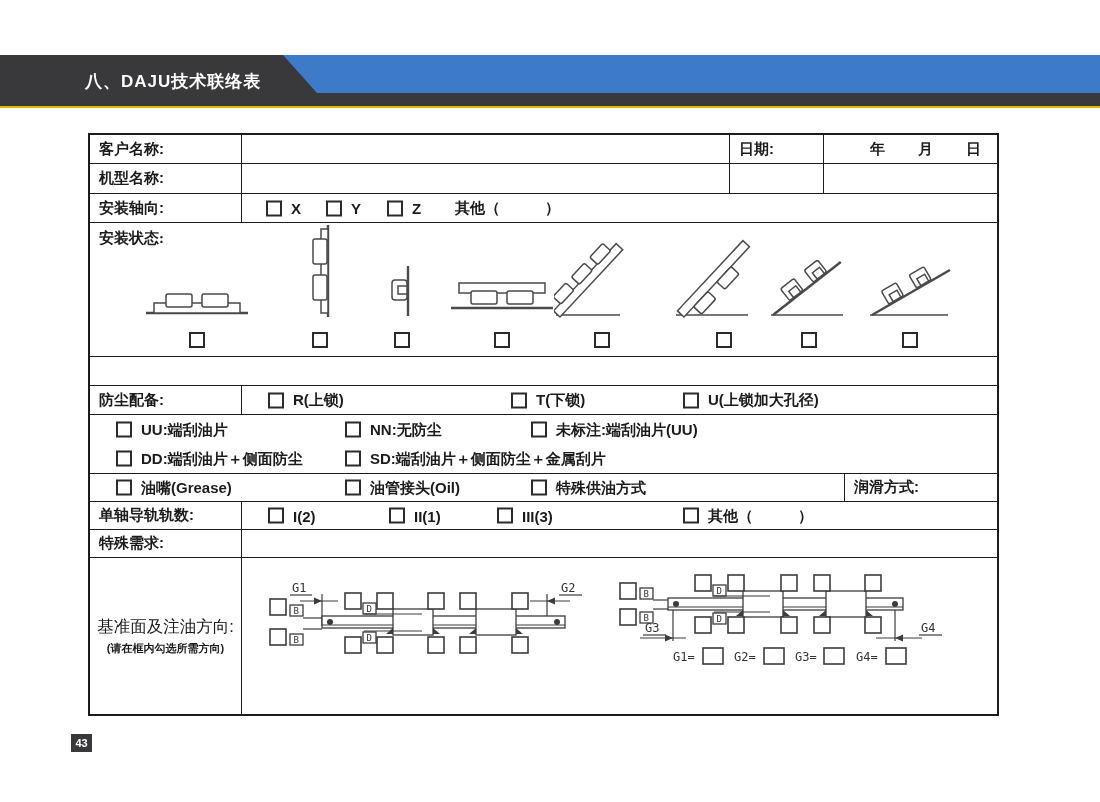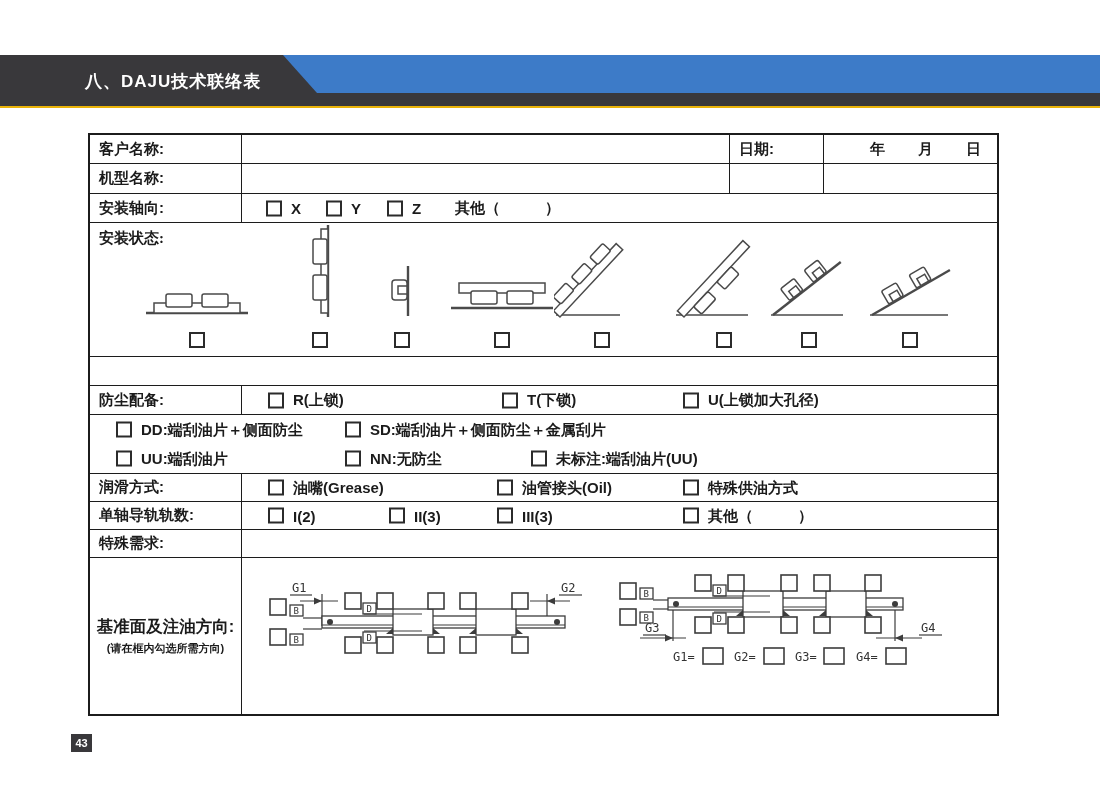--- a/index.html
+++ b/index.html
@@ -45,21 +45,21 @@
   .mount { position:absolute; bottom:8px; display:flex; flex-direction:column;
     align-items:center; gap:13px; }
   .mount svg { display:block; }
   svg .ln { stroke:#4a4a4a; stroke-width:1.5; fill:none; }
   svg .ln2 { stroke:#4a4a4a; stroke-width:2.4; fill:none; }
   svg .blk { stroke:#4a4a4a; stroke-width:1.5; fill:#fff; }
 
   
   .datum-lbl { width:152px; flex:0 0 auto; display:flex; flex-direction:column;
     align-items:center; justify-content:center; text-align:center; }
-  .datum-lbl .t1 { font-weight:700; font-size:16.5px; }
+  .datum-lbl .t1 { font-weight:400; font-size:16.5px; }
   .datum-lbl .t2 { font-size:11px; font-weight:600; margin-top:3px; }
   .cad-svg { position:absolute; }
   svg .cln { stroke:#3c3c3c; stroke-width:1.2; fill:none; }
   svg .crect { stroke:#3c3c3c; stroke-width:1.3; fill:#fff; }
   svg .cbox { stroke:#3c3c3c; stroke-width:1.6; fill:#fff; }
   svg .cfill { fill:#3c3c3c; stroke:none; }
   svg text.cad-t { font-family:"DejaVu Sans Mono",monospace; font-size:12px; fill:#333; }
   svg text.cad-s { font-family:"DejaVu Sans Mono",monospace; font-size:9px; fill:#333; }
 
   .pagenum { position:absolute; left:71px; top:734px; width:21px; height:18px;
@@ -232,88 +232,88 @@
       <div class="cell grow"></div>
     </div>
 
     <div class="row" style="height:29px">
       <div class="cell lbl">防尘配备:</div>
       <div class="cell grow">
         <span class="opt" style="left:26px">
             <span class="cb"></span>
             <span>R(上锁)</span>
           </span>
-        <span class="opt" style="left:260px">
+        <span class="opt" style="left:269px">
             <span class="cb"></span>
             <span>T(下锁)</span>
           </span>
         <span class="opt" style="left:441px">
             <span class="cb"></span>
             <span>U(上锁加大孔径)</span>
           </span>
       </div>
     </div>
 
     <div class="row" style="height:59px">
       <div class="cell grow">
-        <div class="half">
-          <span class="opt" style="left:26px">
-              <span class="cb"></span>
-              <span>DD:端刮油片＋侧面防尘</span>
-            </span>
-          <span class="opt" style="left:255px">
-              <span class="cb"></span>
-              <span>SD:端刮油片＋侧面防尘＋金属刮片</span>
-            </span>
-        </div>
         <div class="half">
           <span class="opt" style="left:26px">
               <span class="cb"></span>
               <span>UU:端刮油片</span>
             </span>
           <span class="opt" style="left:255px">
               <span class="cb"></span>
               <span>NN:无防尘</span>
             </span>
           <span class="opt" style="left:441px">
               <span class="cb"></span>
               <span>未标注:端刮油片(UU)</span>
             </span>
         </div>
+        <div class="half">
+          <span class="opt" style="left:26px">
+              <span class="cb"></span>
+              <span>DD:端刮油片＋侧面防尘</span>
+            </span>
+          <span class="opt" style="left:255px">
+              <span class="cb"></span>
+              <span>SD:端刮油片＋侧面防尘＋金属刮片</span>
+            </span>
+        </div>
       </div>
     </div>
 
     <div class="row" style="height:28px">
+      <div class="cell grow">
+        <span class="opt" style="left:26px">
+            <span class="cb"></span>
+            <span>油嘴(Grease)</span>
+          </span>
+        <span class="opt" style="left:255px">
+            <span class="cb"></span>
+            <span>油管接头(Oil)</span>
+          </span>
+        <span class="opt" style="left:441px">
+            <span class="cb"></span>
+            <span>特殊供油方式</span>
+          </span>
+      </div>
       <div class="cell lbl">润滑方式:</div>
-      <div class="cell grow">
-        <span class="opt" style="left:26px">
-            <span class="cb"></span>
-            <span>油嘴(Grease)</span>
-          </span>
-        <span class="opt" style="left:255px">
-            <span class="cb"></span>
-            <span>油管接头(Oil)</span>
-          </span>
-        <span class="opt" style="left:441px">
-            <span class="cb"></span>
-            <span>特殊供油方式</span>
-          </span>
-      </div>
     </div>
 
     <div class="row" style="height:28px">
       <div class="cell lbl">单轴导轨轨数:</div>
       <div class="cell grow">
         <span class="opt" style="left:26px">
             <span class="cb"></span>
             <span>I(2)</span>
           </span>
         <span class="opt" style="left:147px">
             <span class="cb"></span>
-            <span>II(3)</span>
+            <span>II(1)</span>
           </span>
         <span class="opt" style="left:255px">
             <span class="cb"></span>
             <span>III(3)</span>
           </span>
         <span class="opt" style="left:441px">
             <span class="cb"></span>
             <span>其他（　　　）</span>
           </span>
       </div>

